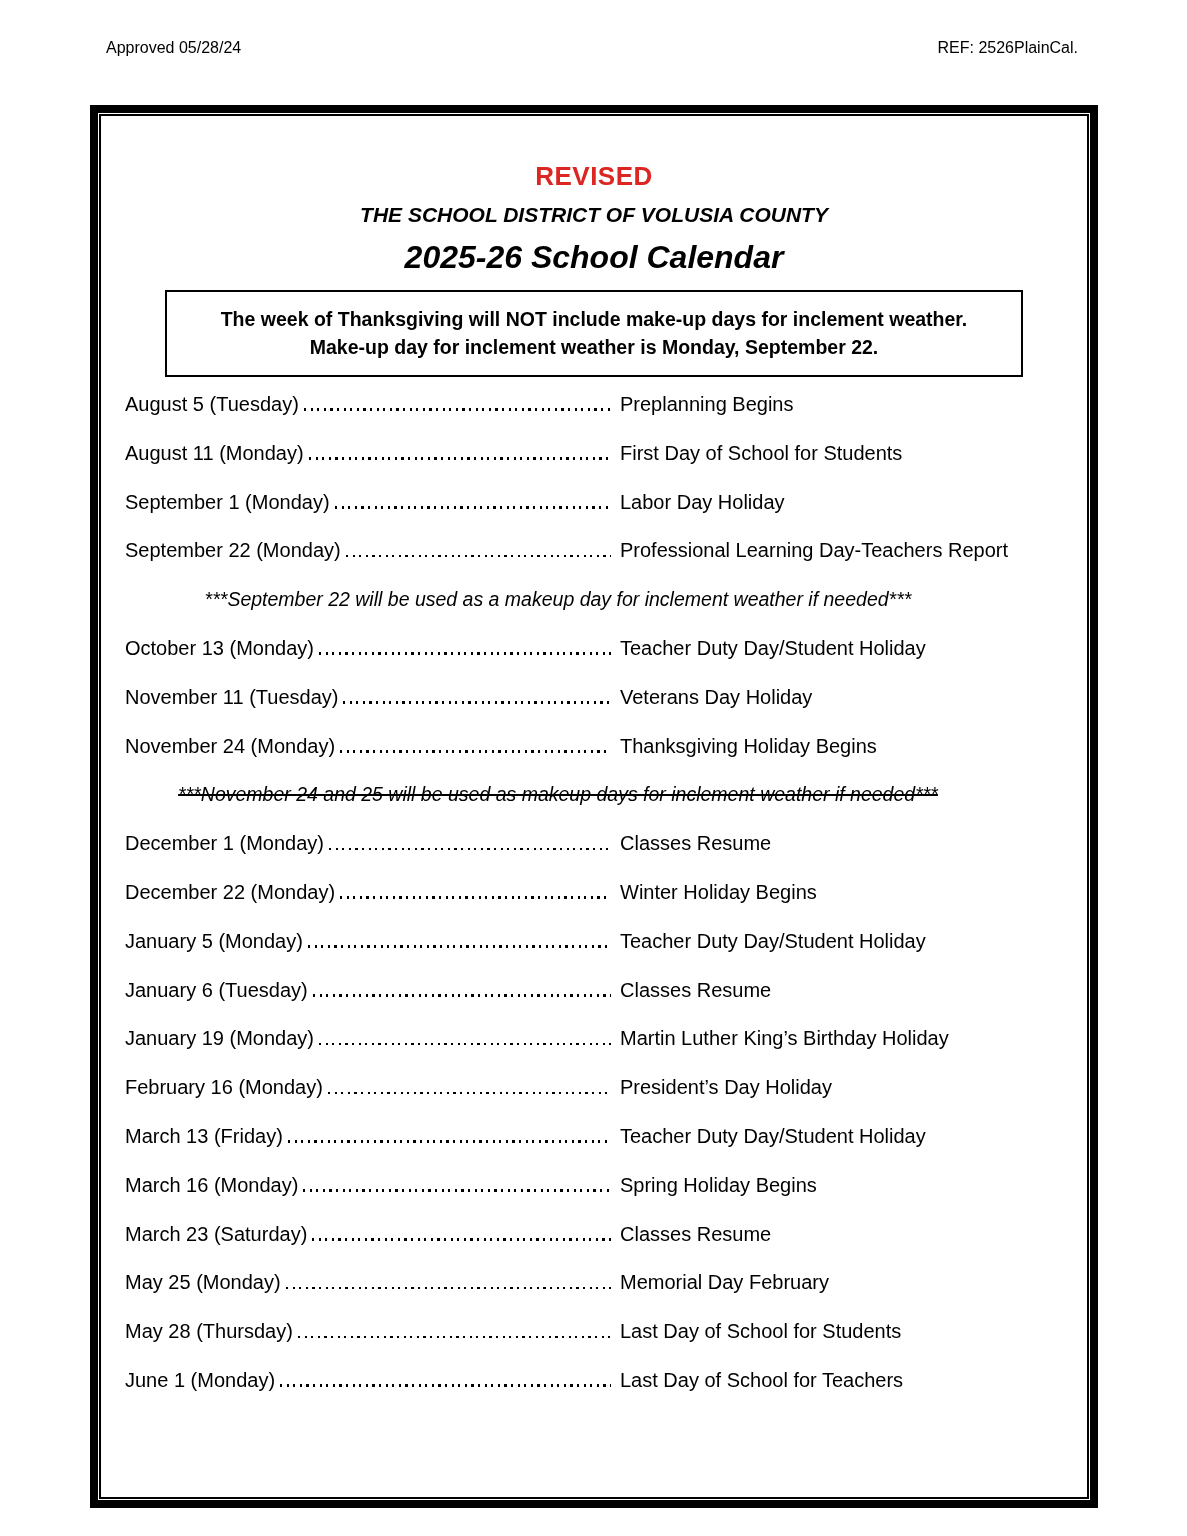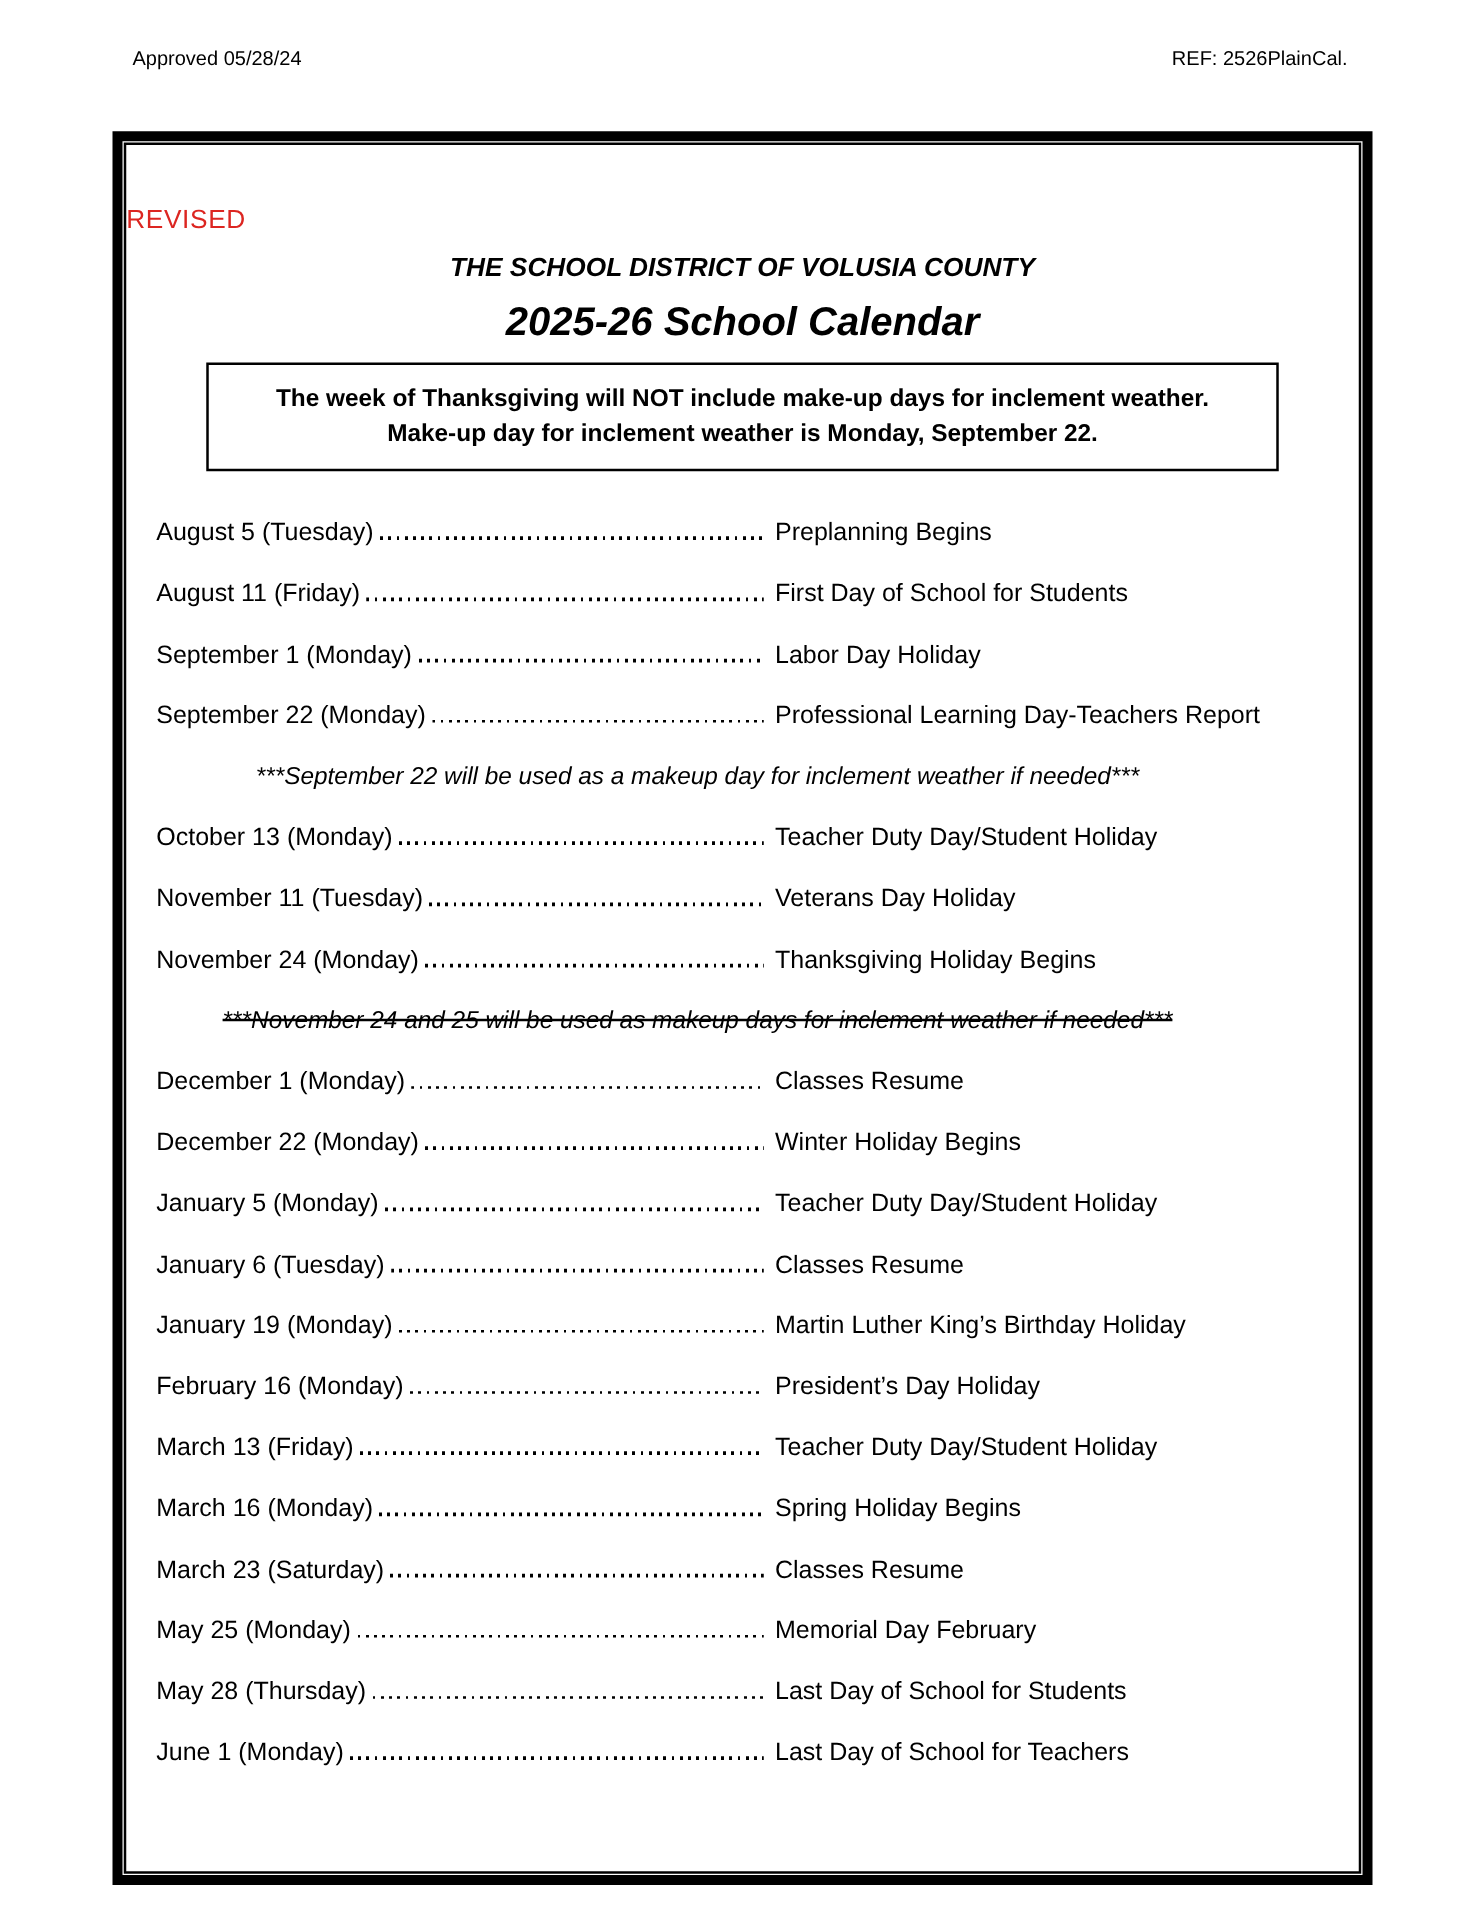--- a/index.html
+++ b/index.html
@@ -35,22 +35,23 @@
   }
   .frame-inner {
     width: 100%;
     height: 100%;
     box-sizing: border-box;
     border: 2px solid #000;
     padding-top: 49px;
     overflow: hidden;
   }
   .revised {
-    font-weight: normal;
-    font-size: 21px;
+    text-align: center;
+    font-weight: bold;
+    font-size: 26px;
     line-height: 22px;
     letter-spacing: 0.5px;
   }
   .district-title {
     text-align: center;
     font-weight: bold;
     font-style: italic;
     font-size: 21px;
     line-height: 26px;
     margin-top: 15px;
@@ -68,21 +69,21 @@
     width: 858px;
     margin: 16px auto 0;
     border: 2px solid #000;
     text-align: center;
     font-weight: bold;
     font-size: 19.5px;
     line-height: 28px;
     padding: 13px 22px 14px;
   }
   .entries {
-    margin-top: 39px;
+    margin-top: 17px;
     padding-left: 24px;
     padding-right: 4px;
   }
   .cal-row {
     display: flex;
     align-items: baseline;
     font-size: 20px;
     line-height: 20px;
     margin-bottom: 28.8px;
   }
@@ -141,21 +142,21 @@
   <div class="cal-row">
     <span class="cal-left">
       <span class="cal-date">August 5 (Tuesday)</span>
       <span class="dot-leader"></span>
     </span>
     <span class="cal-desc">Preplanning Begins</span>
   </div>
 
   <div class="cal-row">
     <span class="cal-left">
-      <span class="cal-date">August 11 (Friday)</span>
+      <span class="cal-date">August 11 (Monday)</span>
       <span class="dot-leader"></span>
     </span>
     <span class="cal-desc">First Day of School for Students</span>
   </div>
 
   <div class="cal-row">
     <span class="cal-left">
       <span class="cal-date">September 1 (Monday)</span>
       <span class="dot-leader"></span>
     </span>

